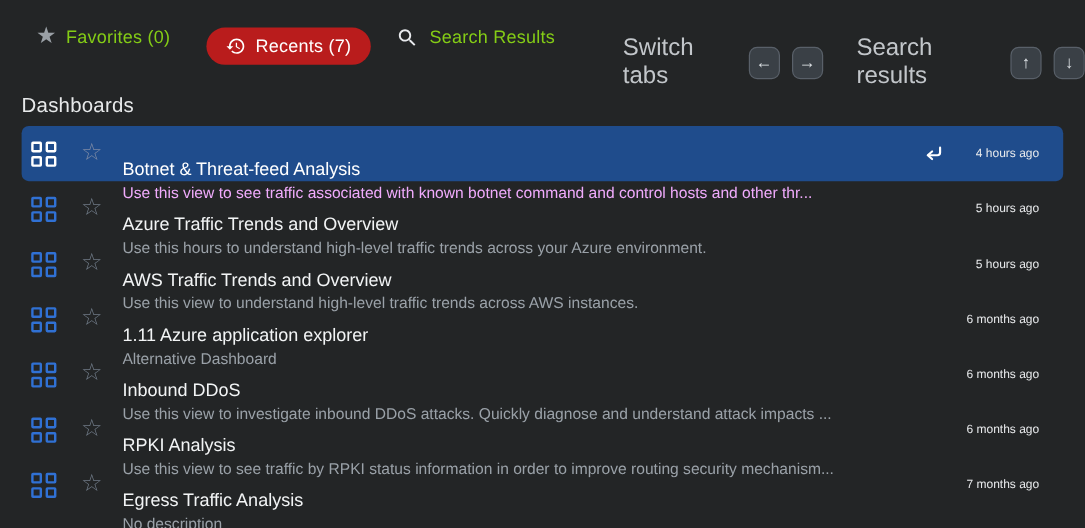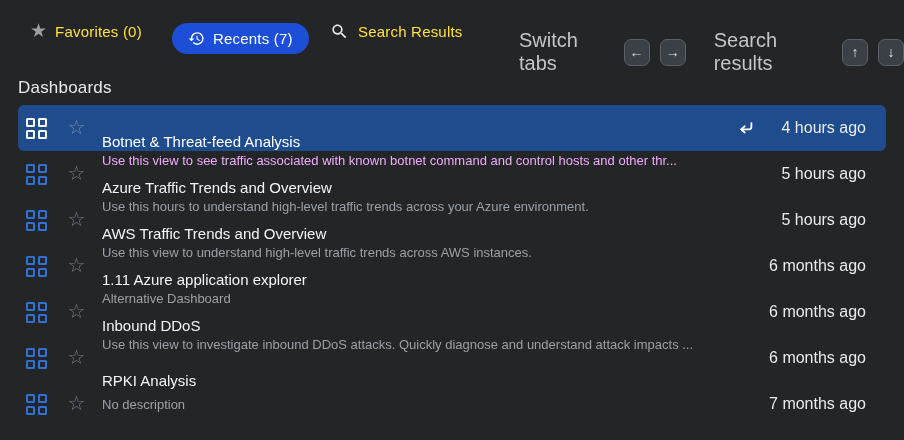--- a/index.html
+++ b/index.html
@@ -10,28 +10,28 @@
     overflow: hidden;
     position: relative;
     color: #e8eaec;
   }
   .app { position: absolute; inset: 0; }
 
   
   .header { position: relative; height: 70px; }
 
   .tab { position: absolute; display: flex; align-items: center; cursor: pointer; }
-  .tab-label { font-size: 15px; color: #fde047; letter-spacing: .2px; }
+  .tab-label { font-size: 15px; color: #84cc16; letter-spacing: .2px; }
 
   .tab-favorites { left: 30px; top: 22px; gap: 8px; }
   .star-filled-icon { font-size: 19px; color: #9aa0a6; line-height: 1; position: relative; top: -1px; }
 
   .tab-recents {
     left: 172px; top: 23px; height: 31px;
-    background: #1d4ed8; border-radius: 16px;
+    background: #b91c1c; border-radius: 16px;
     padding: 0 16px; gap: 8px;
   }
   .tab-recents .tab-label { color: #ffffff; }
 
   .tab-search { left: 330px; top: 22px; gap: 9px; }
 
   .shortcuts {
     position: absolute; left: 519px; top: 29px;
     display: flex; align-items: center; gap: 10px;
   }
@@ -76,21 +76,21 @@
 
   .texts { margin-left: 15px; display: flex; flex-direction: column; gap: 3px; min-width: 0; }
   .title { font-size: 15px; line-height: 17px; color: #f2f4f5; white-space: nowrap; margin-top: 44px; }
   .desc  { font-size: 13px; line-height: 15px; color: #9aa1a8; white-space: nowrap; overflow: hidden; }
   .row.selected .title { color: #ffffff; }
   .row.selected .desc  { color: #f0abfc; }
 
   .meta {
     margin-left: auto; padding-right: 20px; flex: 0 0 auto;
     display: flex; align-items: center; gap: 26px;
-    font-size: 16px; color: #e8eaec; white-space: nowrap;
+    font-size: 10px; color: #e8eaec; white-space: nowrap;
   }
   .return-icon { display: block; }
 </style>
 </head>
 <body>
 
 <div class="app">
 
   <div class="header">
 
@@ -225,35 +225,37 @@
     <div class="row">
       <span class="grid-icon">
           <i></i>
           <i></i>
           <i></i>
           <i></i>
         </span>
       <span class="row-star">☆</span>
       <div class="texts">
         <div class="title">RPKI Analysis</div>
+        <div class="desc">Use this view to see traffic by RPKI status information in order to improve routing security mechanism...</div>
       </div>
       <div class="meta">
         <span>6 months ago</span>
       </div>
     </div>
 
     <div class="row">
       <span class="grid-icon">
           <i></i>
           <i></i>
           <i></i>
           <i></i>
         </span>
       <span class="row-star">☆</span>
       <div class="texts">
+        <div class="title">Egress Traffic Analysis</div>
         <div class="desc">No description</div>
       </div>
       <div class="meta">
         <span>7 months ago</span>
       </div>
     </div>
 
   </div>
 </div>
 

